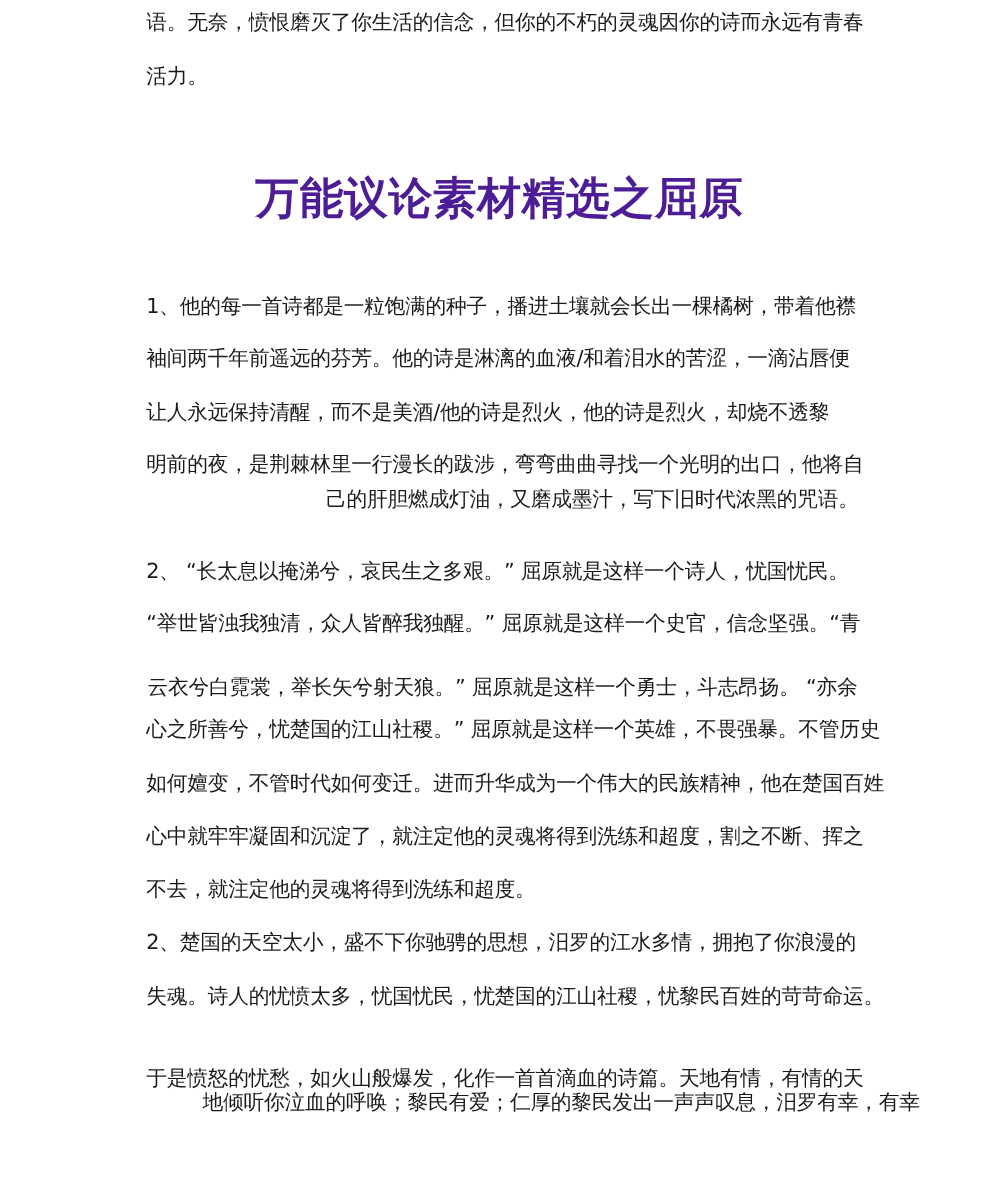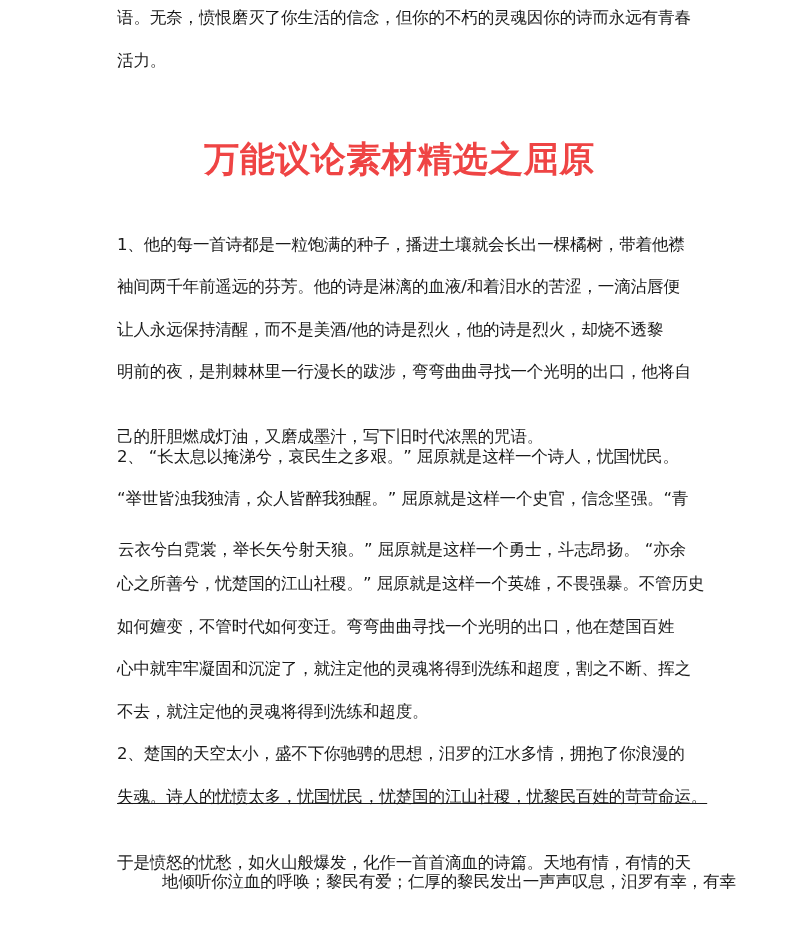--- a/index.html
+++ b/index.html
@@ -44,40 +44,40 @@
   }
 </style>
 </head>
 <body>
 
 <div class="page">
 
   <div class="line" style="top:8px;">语。无奈，愤恨磨灭了你生活的信念，但你的不朽的灵魂因你的诗而永远有青春</div>
   <div class="line" style="top:51px;">活力。</div>
 
-  <div class="title" style="color: #ef4444;">万能议论素材精选之屈原</div>
+  <div class="title" style="color: #4c1d95;">万能议论素材精选之屈原</div>
 
   <div>
     <div class="line" style="top:235px;">1、他的每一首诗都是一粒饱满的种子，播进土壤就会长出一棵橘树，带着他襟</div>
     <div class="line" style="top:277px;">袖间两千年前遥远的芬芳。他的诗是淋漓的血液/和着泪水的苦涩，一滴沾唇便</div>
     <div class="line" style="top:320px;">让人永远保持清醒，而不是美酒/他的诗是烈火，他的诗是烈火，却烧不透黎</div>
     <div class="line" style="top:362px;">明前的夜，是荆棘林里一行漫长的跋涉，弯弯曲曲寻找一个光明的出口，他将自</div>
-    <div class="line" style="top:427px;">己的肝胆燃成灯油，又磨成墨汁，写下旧时代浓黑的咒语。</div>
+    <div class="line" style="top:390px;text-align:right;">己的肝胆燃成灯油，又磨成墨汁，写下旧时代浓黑的咒语。</div>
   </div>
 
   <div>
     <div class="line" style="top:447px;">2、 “长太息以掩涕兮，哀民生之多艰。” 屈原就是这样一个诗人，忧国忧民。</div>
     <div class="line" style="top:489px;"> “举世皆浊我独清，众人皆醉我独醒。” 屈原就是这样一个史官，信念坚强。“青</div>
     <div class="line" style="top:540px;text-align:center;">云衣兮白霓裳，举长矢兮射天狼。” 屈原就是这样一个勇士，斗志昂扬。 “亦余</div>
     <div class="line" style="top:574px;">心之所善兮，忧楚国的江山社稷。” 屈原就是这样一个英雄，不畏强暴。不管历史</div>
-    <div class="line" style="top:617px;">如何嬗变，不管时代如何变迁。弯弯曲曲寻找一个光明的出口，他在楚国百姓</div>
+    <div class="line" style="top:617px;">如何嬗变，不管时代如何变迁。进而升华成为一个伟大的民族精神，他在楚国百姓</div>
     <div class="line" style="top:659px;">心中就牢牢凝固和沉淀了，就注定他的灵魂将得到洗练和超度，割之不断、挥之</div>
     <div class="line" style="top:702px;">不去，就注定他的灵魂将得到洗练和超度。</div>
   </div>
 
   <div>
     <div class="line" style="top:744px;">2、楚国的天空太小，盛不下你驰骋的思想，汨罗的江水多情，拥抱了你浪漫的</div>
-    <div class="line" style="top:787px;text-decoration:underline;">失魂。诗人的忧愤太多，忧国忧民，忧楚国的江山社稷，忧黎民百姓的苛苛命运。</div>
+    <div class="line" style="top:787px;">失魂。诗人的忧愤太多，忧国忧民，忧楚国的江山社稷，忧黎民百姓的苛苛命运。</div>
     <div class="line" style="top:829px;margin-top:24px;">于是愤怒的忧愁，如火山般爆发，化作一首首滴血的诗篇。天地有情，有情的天</div>
     <div class="line" style="top:872px;margin-left:45px;">地倾听你泣血的呼唤；黎民有爱；仁厚的黎民发出一声声叹息，汨罗有幸，有幸</div>
   </div>
 
 </div>
 
 </body></html>

